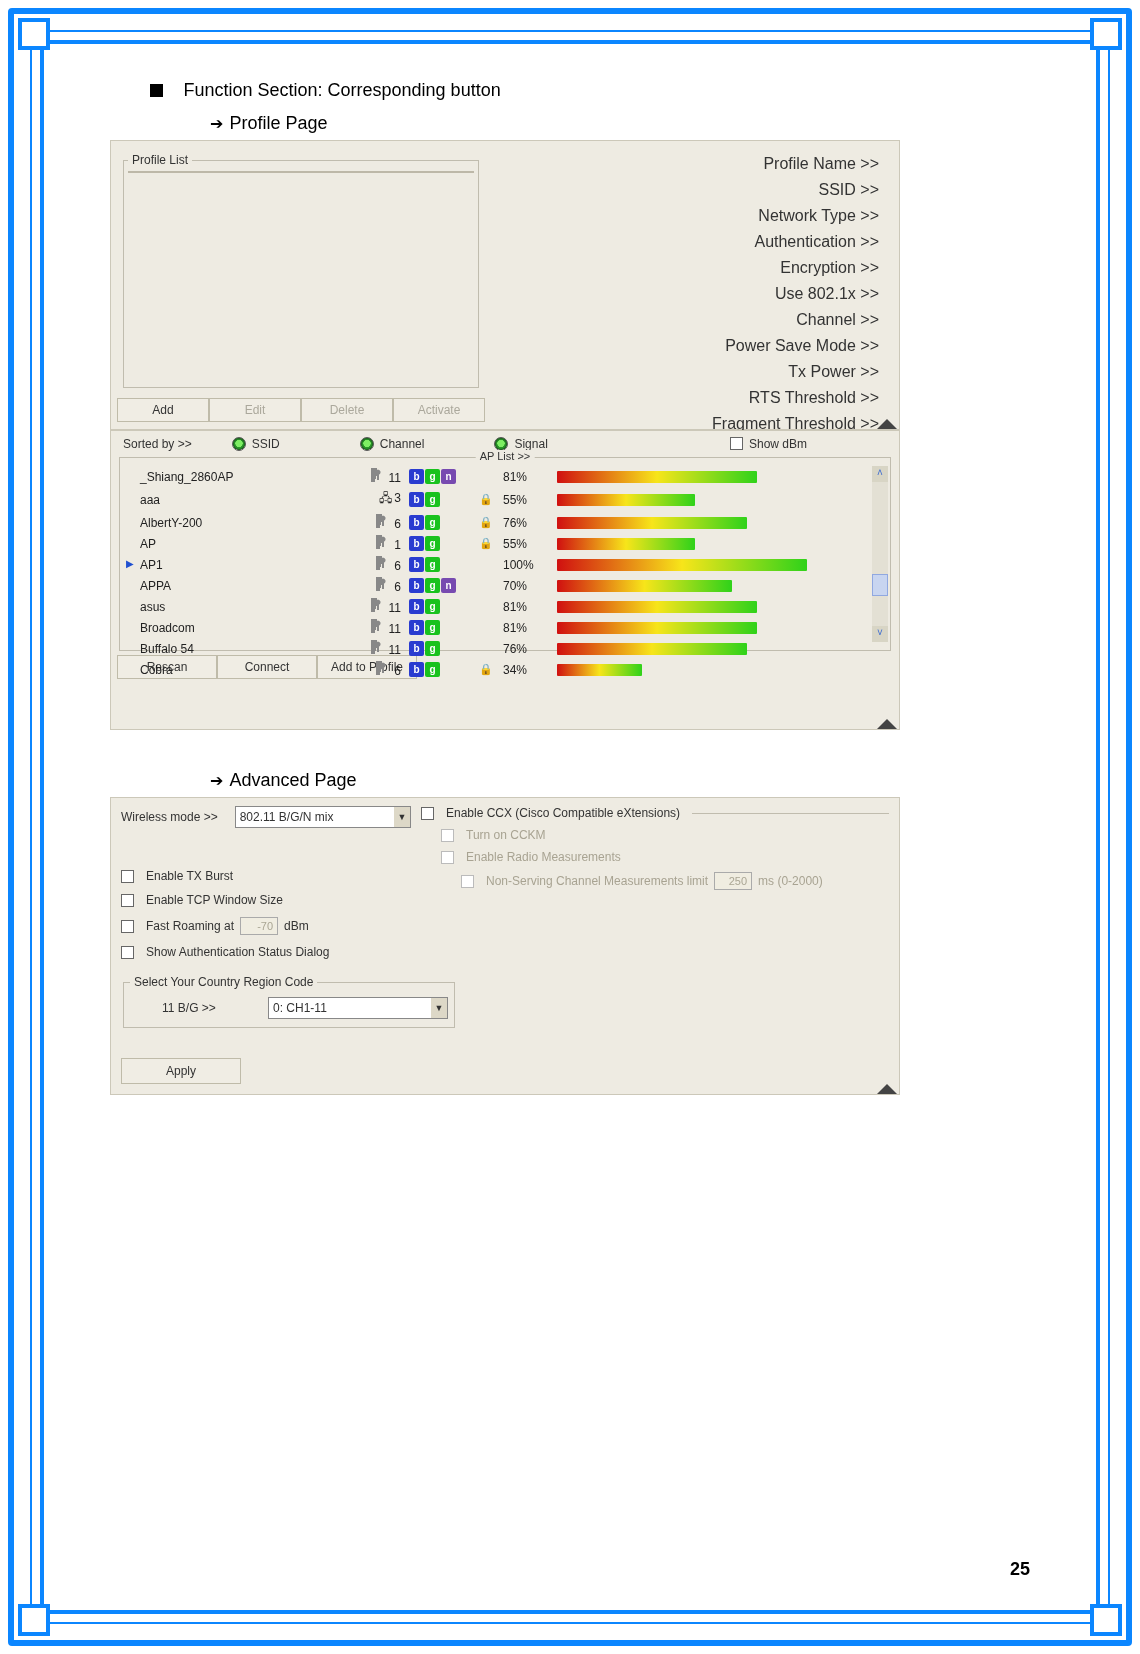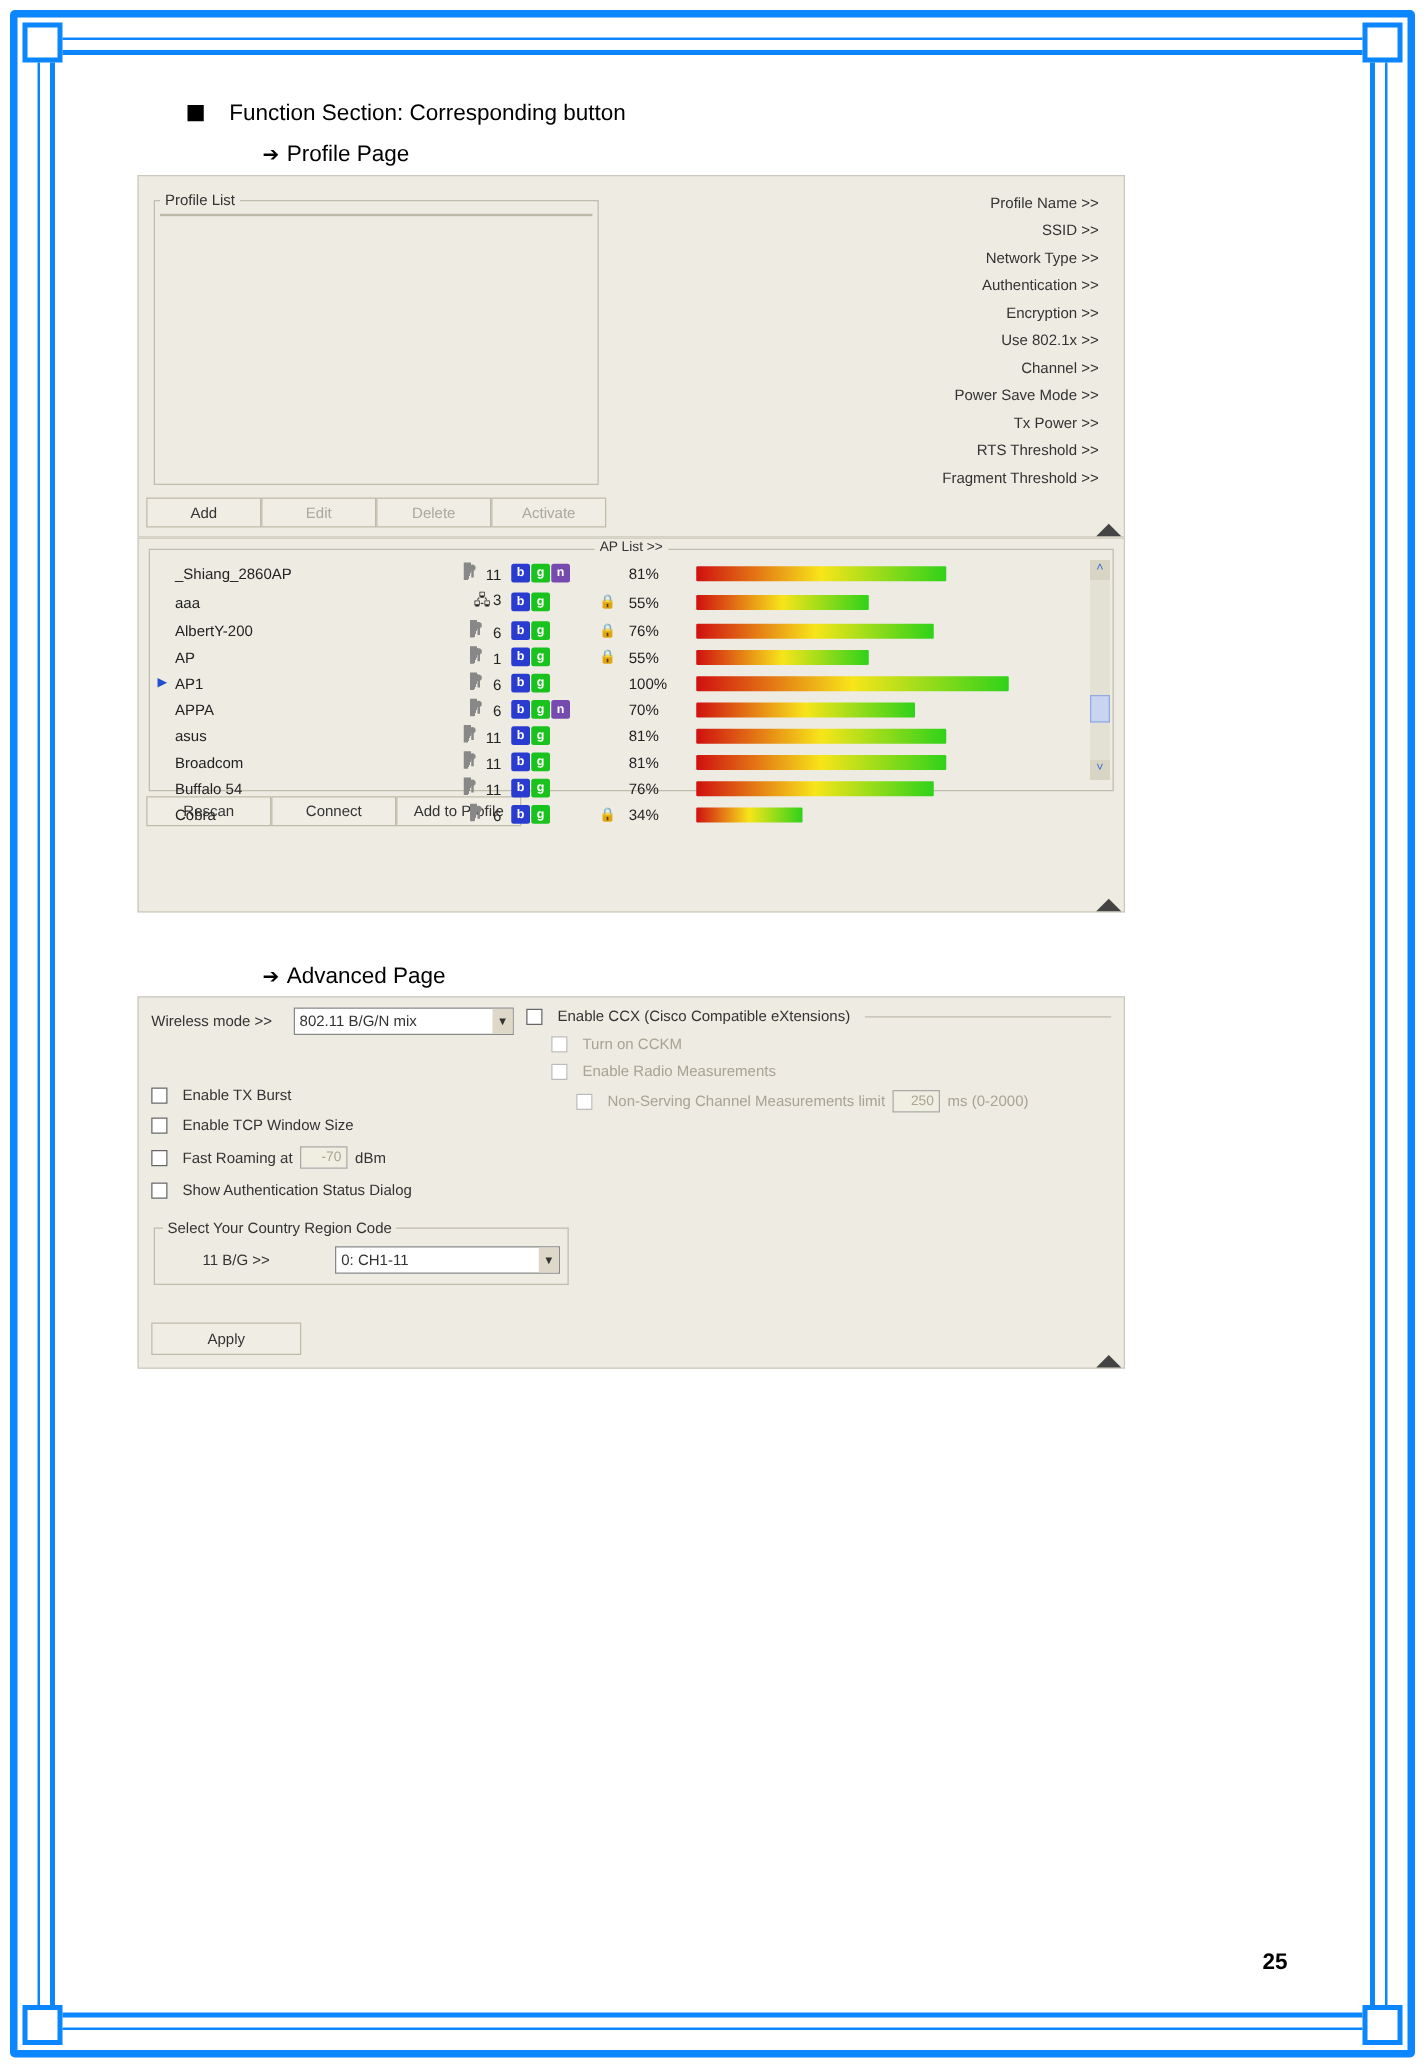--- a/index.html
+++ b/index.html
@@ -78,21 +78,21 @@
   .btn {
     flex:1;
     background:#f0ede4;
     border:1px solid #bfbba9;
     padding:4px 0;
     text-align:center;
     font-size:12px;
     color:#333;
   }
   .btn.disabled{ color:#aba89c;}
-  .profile-right { flex:1; padding:14px 20px 6px 6px; text-align:right; display:flex; flex-direction:column; gap:8px; font-size:12px;}
+  .profile-right { flex:1; padding:14px 20px 6px 6px; text-align:right; display:flex; flex-direction:column; gap:8px; font-size:16px;}
   .profile-right div{ color:#333;}
   .tri-up{
     position:absolute; right:2px; bottom:0;
     width:0; height:0;
     border-left:10px solid transparent;
     border-right:10px solid transparent;
     border-bottom:10px solid #444;
   }
 
   
@@ -193,20 +193,27 @@
         <div>Power Save Mode &gt;&gt;</div>
         <div>Tx Power &gt;&gt;</div>
         <div>RTS Threshold &gt;&gt;</div>
         <div>Fragment Threshold &gt;&gt;</div>
       </div>
     <div class="tri-up"></div>
   </div>
 
 
   <div class="panel net-panel">
+    <div class="net-top">
+      <span>Sorted by &gt;&gt;</span>
+      <span style="margin-left:30px;"><span class="radio-dot"></span><span>SSID</span></span>
+      <span style="margin-left:70px;"><span class="radio-dot"></span><span>Channel</span></span>
+      <span style="margin-left:60px;"><span class="radio-dot"></span><span>Signal</span></span>
+      <span style="margin-left:auto; margin-right:80px;"><span class="chk"></span><span>Show dBm</span></span>
+    </div>
     <div class="net-listwrap" style="height:194px; padding:8px 20px 4px 2px;">
       <span class="list-legend">AP List &gt;&gt;</span>
       <div id="ap-rows">
           <div class="ap-row">
             <div class="ap-ssid" style="position: relative;">_Shiang_2860AP</div>
             <div class="ap-ch"><span class="ant" style="margin-right: 2px;"></span>11</div>
             <div class="modebox">
               <span class="mode mb">b</span>
               <span class="mode mg">g</span>
               <span class="mode mn">n</span>

